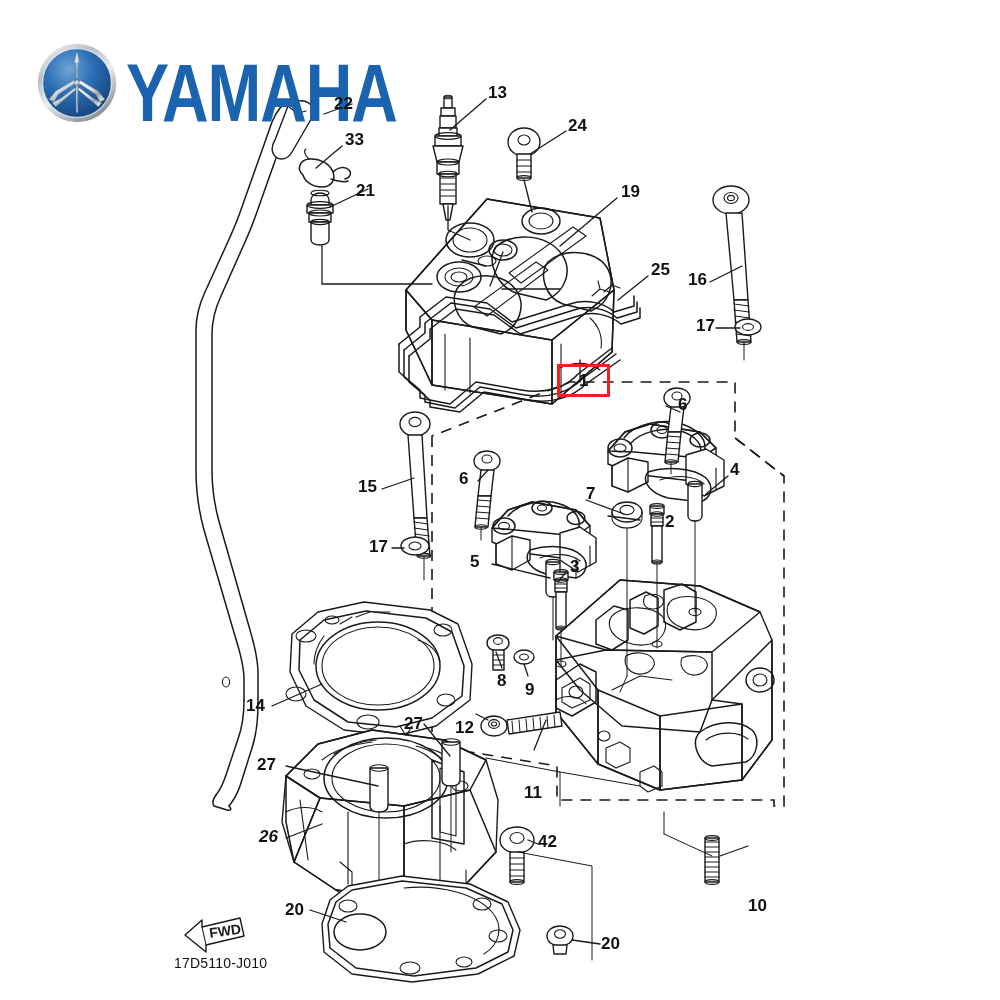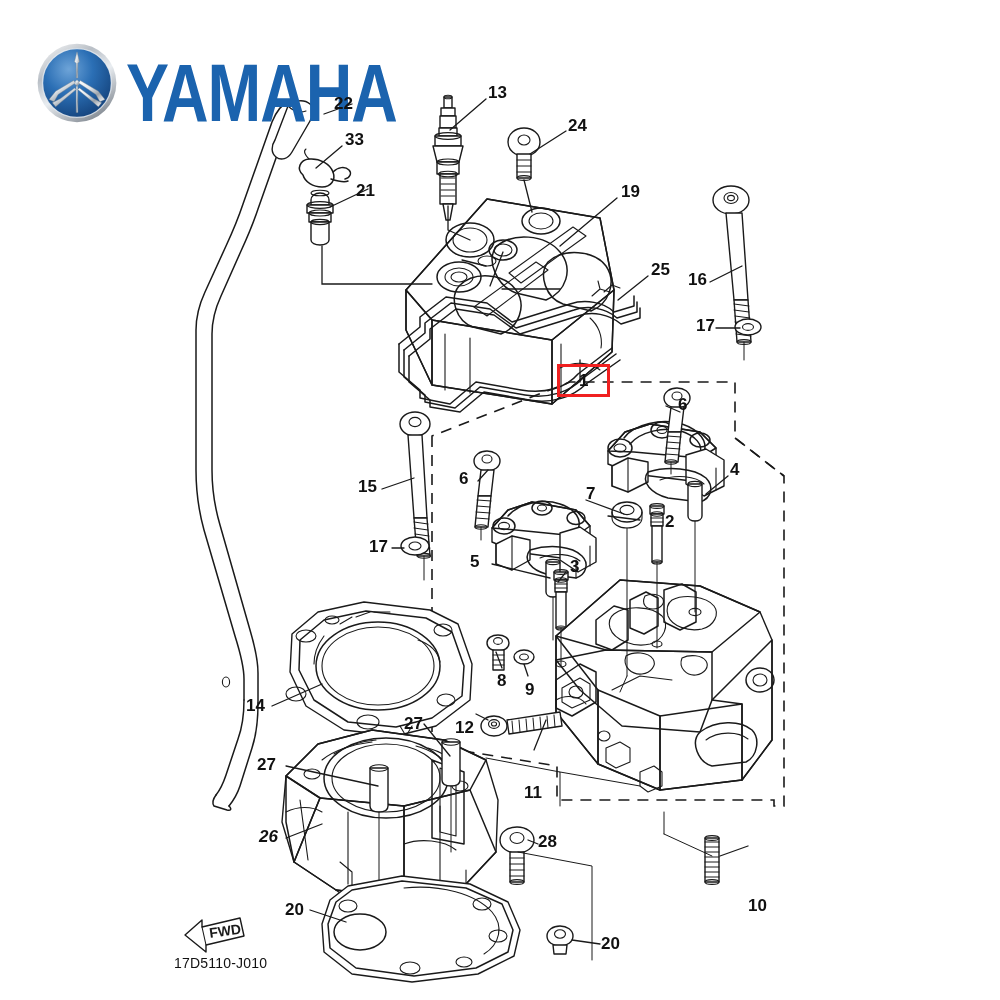--- a/index.html
+++ b/index.html
@@ -574,21 +574,21 @@
     <div class="callout" style="left:570px;top:558px;">3</div>
 
     <div class="callout" style="left:497px;top:672px;">8</div>
     <div class="callout" style="left:525px;top:681px;">9</div>
     <div class="callout" style="left:455px;top:719px;">12</div>
     <div class="callout" style="left:524px;top:784px;">11</div>
     <div class="callout" style="left:246px;top:697px;">14</div>
     <div class="callout" style="left:257px;top:756px;">27</div>
     <div class="callout" style="left:404px;top:715px;">27</div>
     <div class="callout" style="left:259px;top:828px;font-style:italic;">26</div>
-    <div class="callout" style="left:538px;top:833px;">28</div>
+    <div class="callout" style="left:538px;top:833px;">42</div>
     <div class="callout" style="left:748px;top:883px;margin-top:14px;">10</div>
     <div class="callout" style="left:285px;top:901px;">20</div>
     <div class="callout" style="left:601px;top:935px;">20</div>
   </div>
 
   <div id="partno">17D5110-J010</div>
 
 </div>
 
 </body></html>

